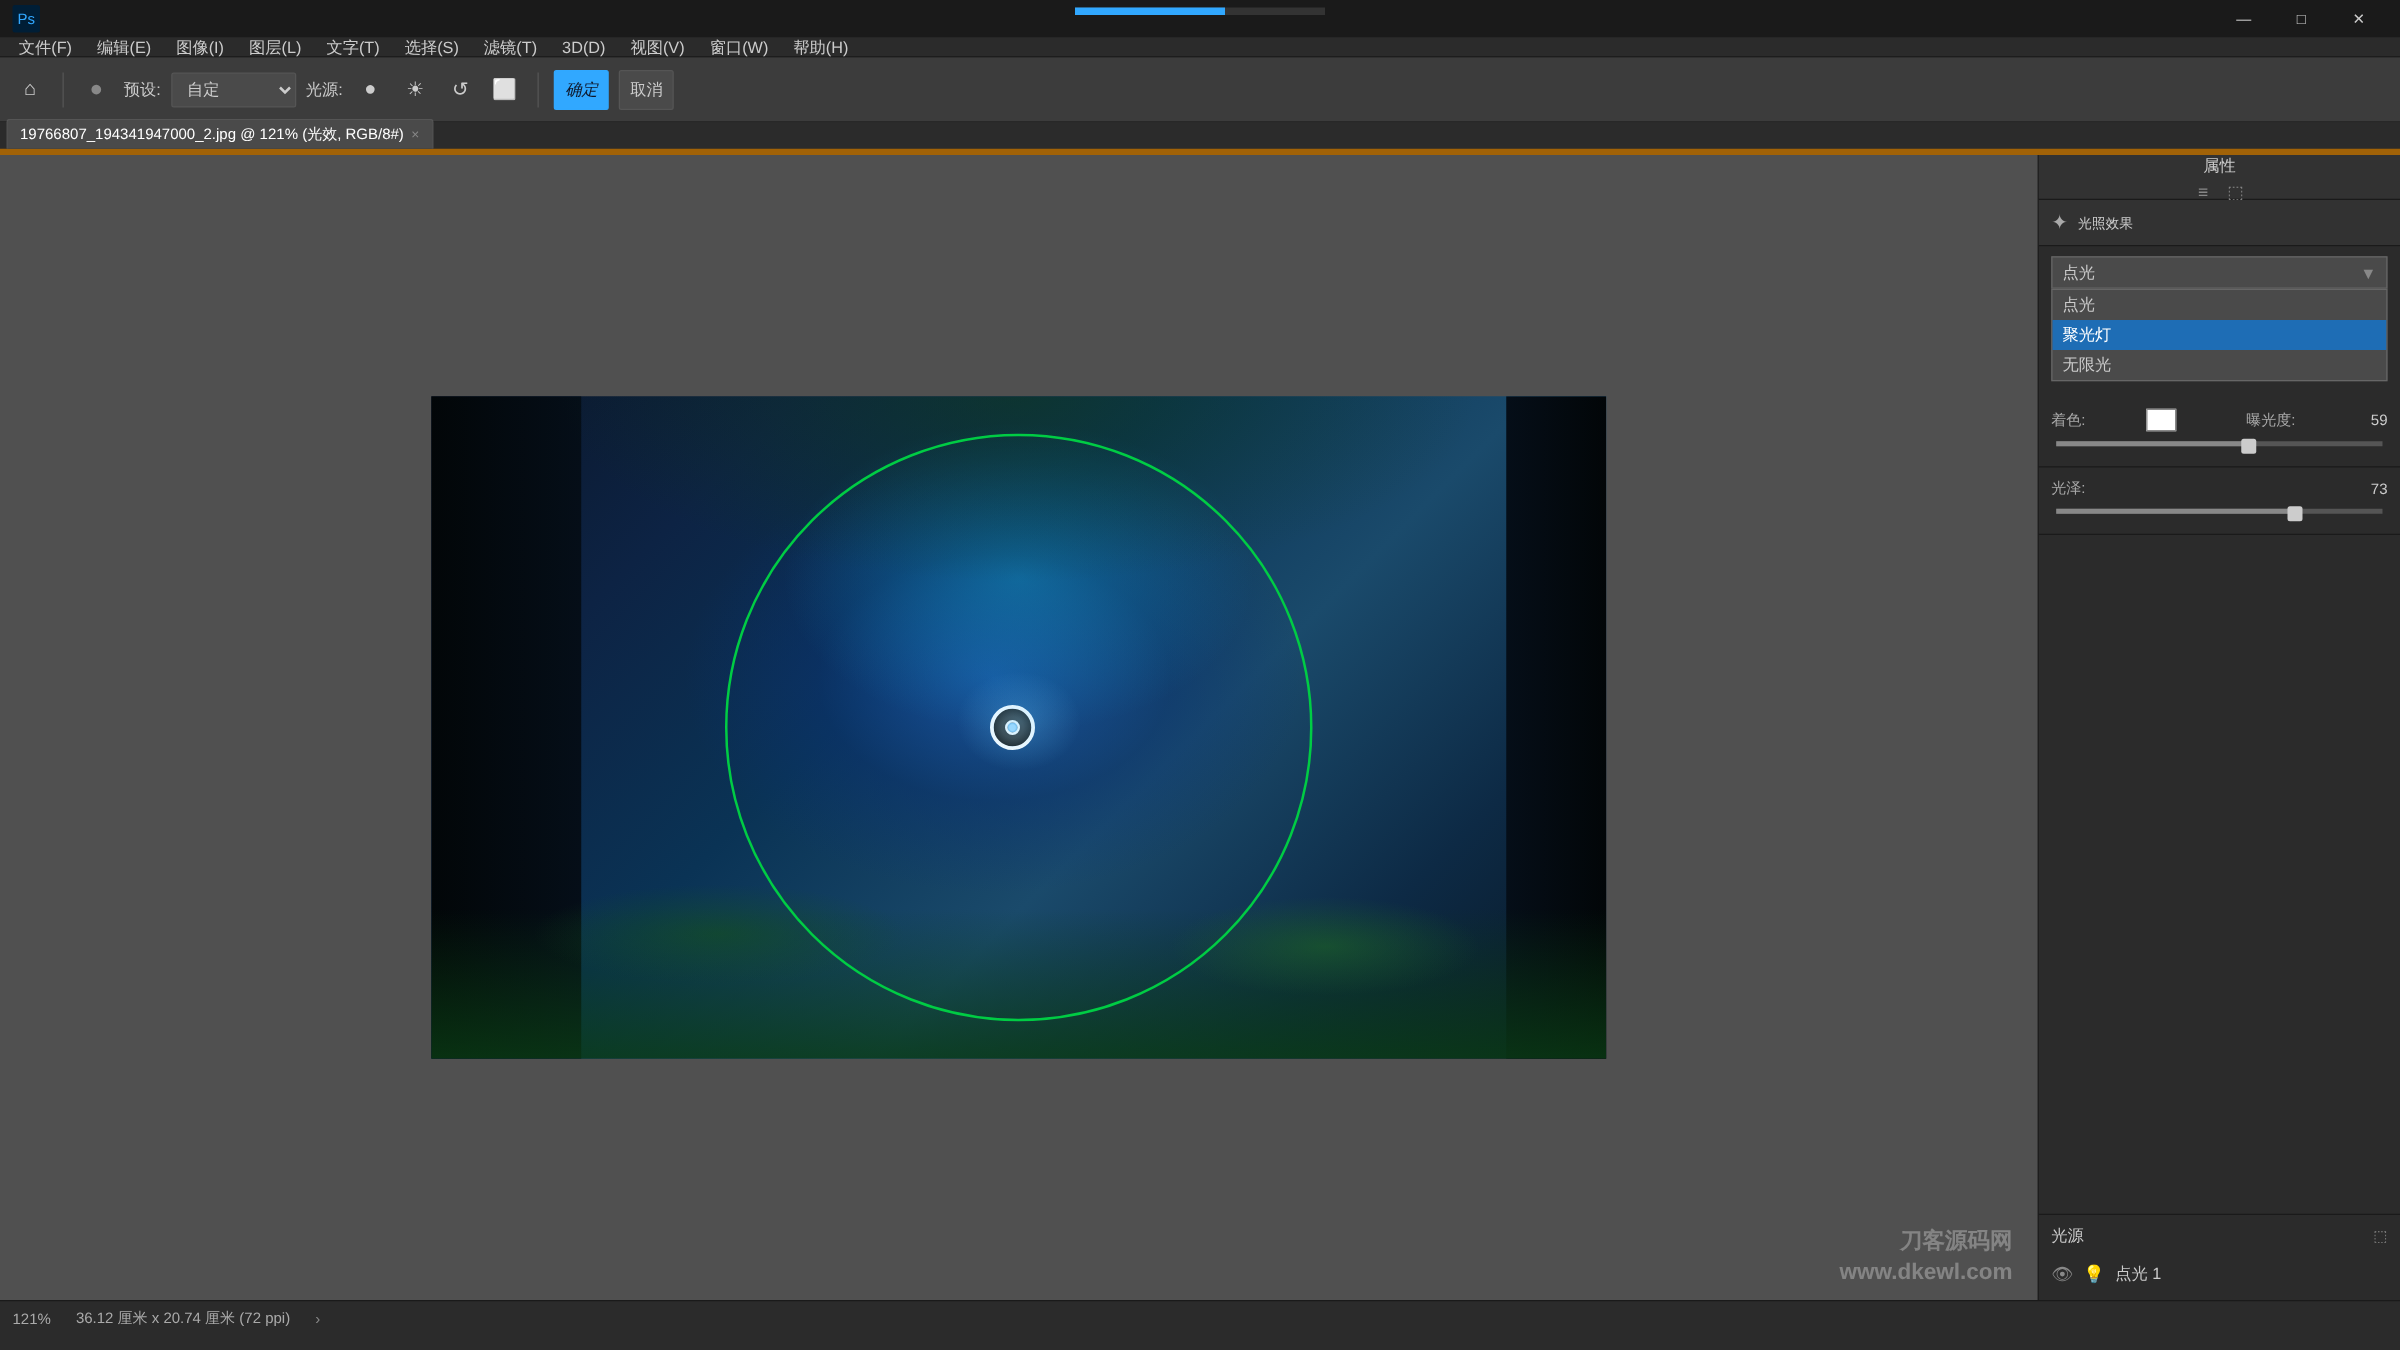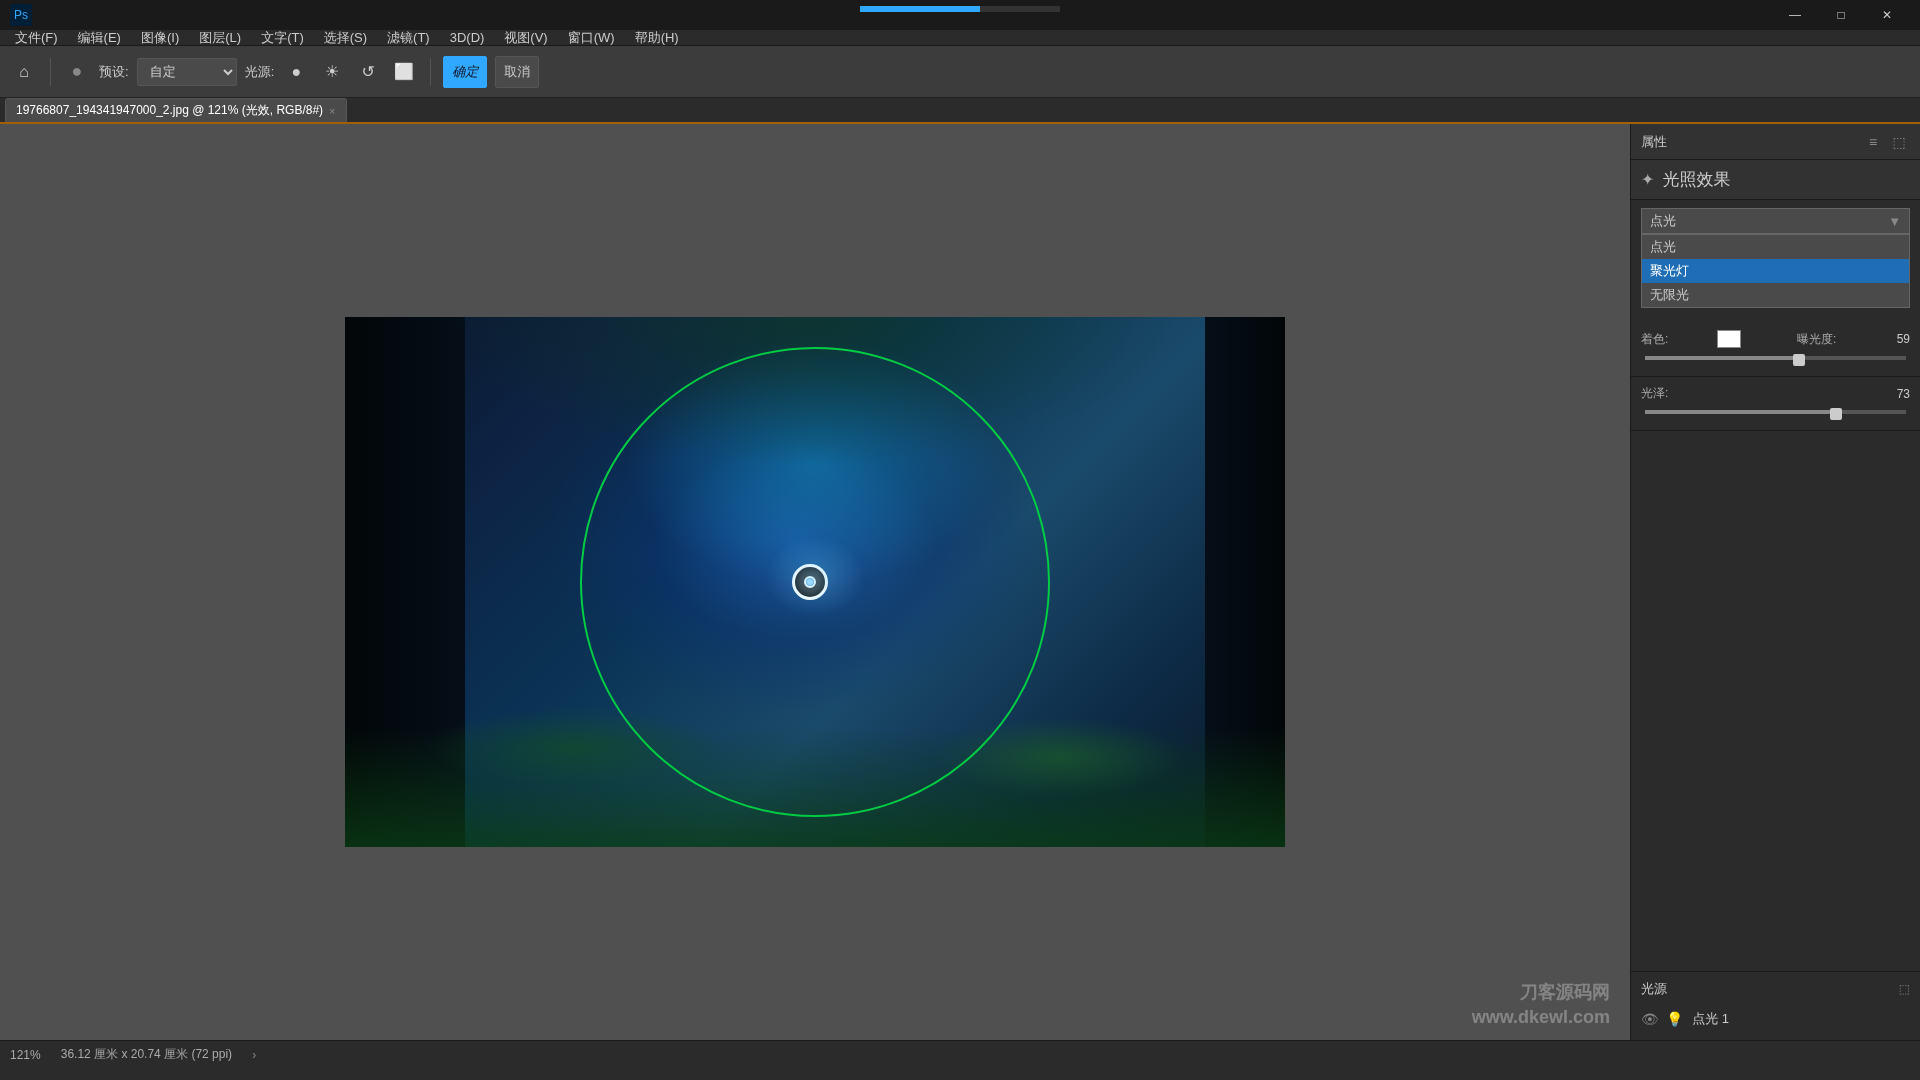--- a/index.html
+++ b/index.html
@@ -138,21 +138,21 @@
       font-size: 16px;
     }
 
     
     #tabbar {
       height: 26px;
       background: #2b2b2b;
       display: flex;
       align-items: flex-end;
       padding: 0 5px;
-      border-bottom: 2px solid #a16207;
+      border-bottom: 5px solid #a16207;
     }
     .tab-item {
       height: 24px;
       padding: 0 10px;
       background: #3a3a3a;
       border: 1px solid #555;
       border-bottom: none;
       color: #ccc;
       font-size: 12px;
       display: flex;
@@ -247,40 +247,41 @@
     }
 
     #properties-header {
       height: 36px;
       background: #323232;
       display: flex;
       align-items: center;
       justify-content: space-between;
       padding: 0 10px;
       border-bottom: 1px solid #1a1a1a;
+      flex-direction: column;
     }
     #properties-title {
       font-size: 13px;
       color: #ccc;
     }
 
     #lighting-header {
       display: flex;
       align-items: center;
       padding: 8px 10px;
       gap: 8px;
       background: #323232;
       border-bottom: 1px solid #1a1a1a;
     }
     .lighting-icon {
       font-size: 16px;
       color: #aaa;
     }
     #lighting-title {
-      font-size: 17px;
+      font-size: 11px;
       color: #ccc;
     }
 
     
     #light-type-dropdown {
       margin: 8px 10px;
       position: relative;
     }
     #light-type-select {
       width: 100%;

